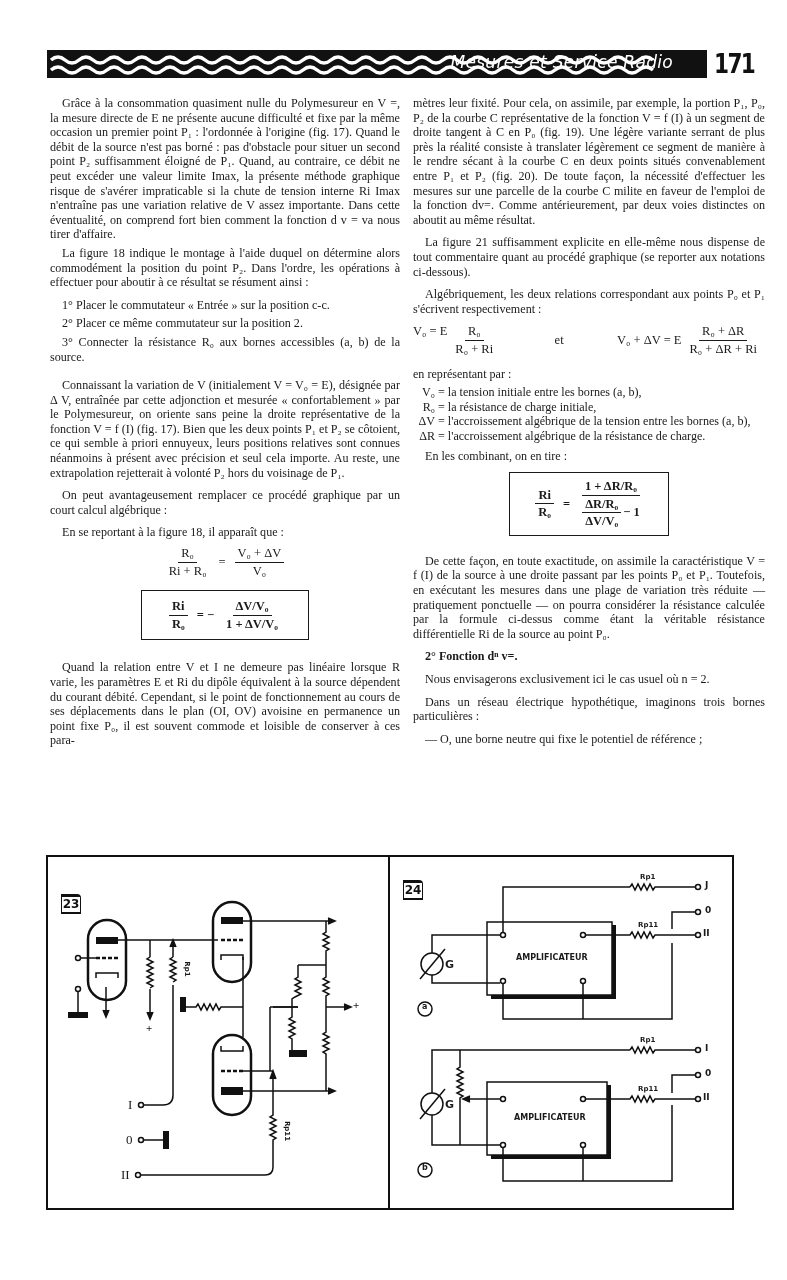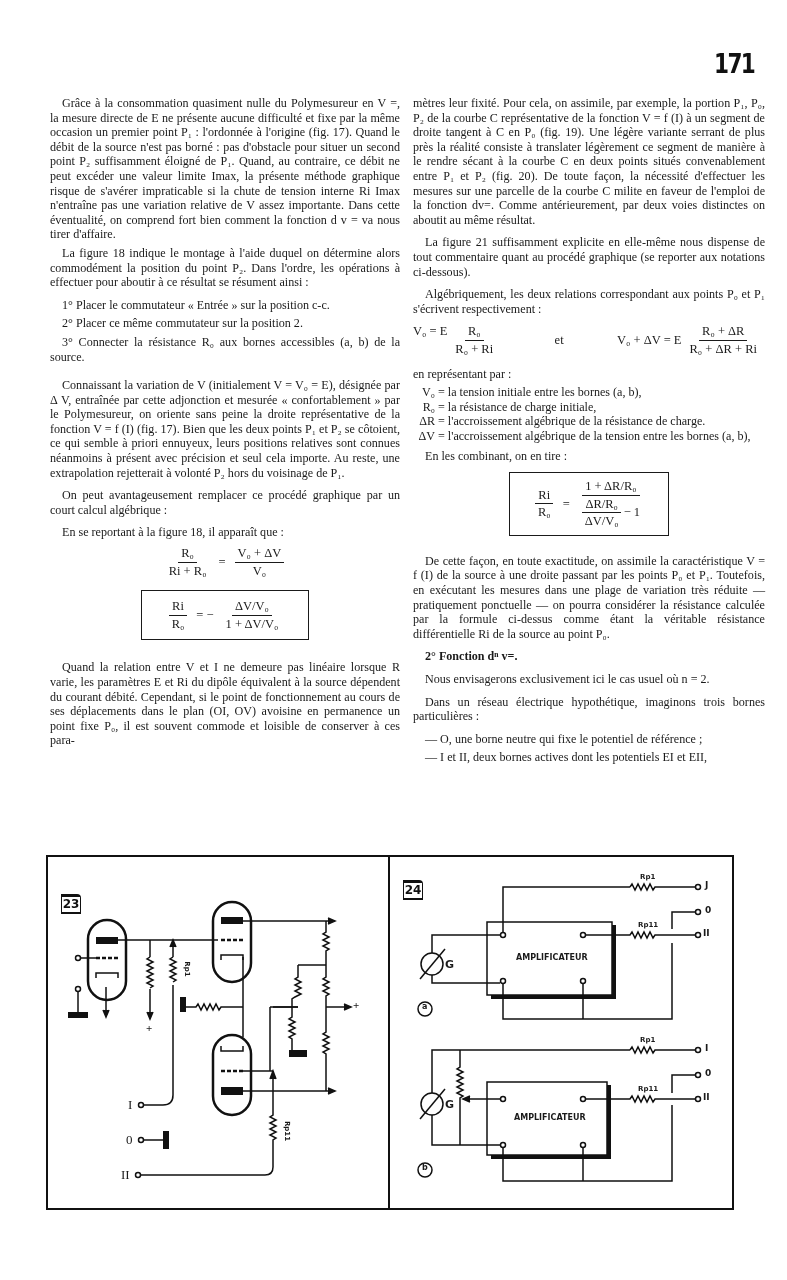--- a/index.html
+++ b/index.html
@@ -17,21 +17,21 @@
   .col-left { left: 50px; width: 350px; }
   .col-right { left: 413px; width: 352px; }
   .col p { margin: 0 0 8px 0; text-indent: 12px; }
   .col p.noind { text-indent: 0; }
   .col p.tight { margin-bottom: 4px; }
 
   .formula { display: flex; align-items: center; justify-content: center; margin: 6px 0 10px 0; font-size: 12.5px; }
   .frac { display: inline-flex; flex-direction: column; align-items: center; margin: 0 5px; }
   .frac .num { padding: 0 3px 1px 3px; border-bottom: 1px solid #1a1a1a; }
   .frac .den { padding: 1px 3px 0 3px; }
-  .boxed { border: 1.5px solid #1a1a1a; padding: 8px 22px; display: inline-flex; align-items: center; }
+  .boxed { border: 1.5px solid #1a1a1a; padding: 8px 22px; display: inline-flex; align-items: center; font-weight: bold; }
   .op { margin: 0 4px; }
   .deflist { margin: 0 0 6px 0; }
   .defrow { display: flex; }
   .defkey { width: 22px; text-align: right; flex-shrink: 0; }
   .defval { flex: 1; padding-left: 3px; }
   .subhead { font-weight: bold; margin: 14px 0 10px 0; text-indent: 0; }
 
   .figures { position: absolute; left: 46px; top: 855px; width: 688px; height: 355px; border: 2.5px solid #111; box-sizing: border-box; }
   .fig-divider { position: absolute; left: 340px; top: 0; width: 2px; height: 100%; background: #111; }
   .fig { position: absolute; top: 0; height: 100%; }
@@ -39,20 +39,27 @@
   .fig24 { left: 342px; width: 341px; }
   .fig svg { position: absolute; left: 0; top: 0; }
   .fig-badge { position: absolute; width: 20px; height: 20px; background: #111; color: #fff; font-family: "DejaVu Sans", sans-serif; font-weight: bold; font-size: 12px; line-height: 20px; text-align: center; border-radius: 0 4px 0 0; }
   .fig-badge span { display: inline-block; background: #fff; color: #111; line-height: 15px; padding: 0 1px; }
   .svgtxt { font-family: "DejaVu Sans", sans-serif; }
 </style>
 </head>
 <body>
 
 <div class="header">
+  <div class="header-band">
+    <svg width="610" height="28">
+      <path d="M4 10 q7 -6 14 0 t14 0 t14 0 t14 0 t14 0 t14 0 t14 0 t14 0 t14 0 t14 0 t14 0 t14 0 t14 0 t14 0 t14 0 t14 0 t14 0 t14 0 t14 0 t14 0 t14 0 t14 0 t14 0 t14 0 t14 0 t14 0 t14 0 t14 0 t14 0 t14 0 t14 0 t14 0 t14 0 t14 0 t14 0 t14 0 t14 0 t14 0 t14 0 t14 0 t14 0 t14 0 t14 0" stroke="#fff" stroke-width="3.5" fill="none"></path>
+      <path d="M4 20 q7 -6 14 0 t14 0 t14 0 t14 0 t14 0 t14 0 t14 0 t14 0 t14 0 t14 0 t14 0 t14 0 t14 0 t14 0 t14 0 t14 0 t14 0 t14 0 t14 0 t14 0 t14 0 t14 0 t14 0 t14 0 t14 0 t14 0 t14 0 t14 0 t14 0 t14 0 t14 0 t14 0 t14 0 t14 0 t14 0 t14 0 t14 0 t14 0 t14 0 t14 0 t14 0 t14 0 t14 0" stroke="#fff" stroke-width="3.5" fill="none"></path>
+    </svg>
+    <span class="header-title">Mesures et Service Radio</span>
+  </div>
   <span class="page-number">171</span>
 </div>
 
 <div class="col col-left">
   <p class="tight">Grâce à la consommation quasiment nulle du Polymesureur en V =, la mesure directe de E ne présente aucune difficulté et fixe par la même occasion un premier point P₁ : l'ordonnée à l'origine (fig. 17). Quand le débit de la source n'est pas borné : pas d'obstacle pour situer un second point P₂ suffisamment éloigné de P₁. Quand, au contraire, ce débit ne peut excéder une valeur limite Imax, la présente méthode graphique risque de s'avérer impraticable si la chute de tension interne Ri Imax n'entraîne pas une variation relative de V assez importante. Dans cette éventualité, on comprend fort bien comment la fonction d v = va nous tirer d'affaire.</p>
   <p>La figure 18 indique le montage à l'aide duquel on détermine alors commodément la position du point P₂. Dans l'ordre, les opérations à effectuer pour aboutir à ce résultat se résument ainsi :</p>
   <p class="tight">1° Placer le commutateur « Entrée » sur la position c-c.</p>
   <p class="tight">2° Placer ce même commutateur sur la position 2.</p>
   <p style="margin-bottom:14px">3° Connecter la résistance R₀ aux bornes accessibles (a, b) de la source.</p>
   <p>Connaissant la variation de V (initialement V = V₀ = E), désignée par Δ V, entraînée par cette adjonction et mesurée « confortablement » par le Polymesureur, on oriente sans peine la droite représentative de la fonction V = f (I) (fig. 17). Bien que les deux points P₁ et P₂ se côtoient, ce qui semble à priori ennuyeux, leurs positions relatives sont connues néanmoins à présent avec précision et seul cela importe. Au reste, une extrapolation rejetterait à volonté P₂ hors du voisinage de P₁.</p>
@@ -110,26 +117,26 @@
   <div class="deflist">
     <div class="defrow">
       <span class="defkey">V₀</span>
       <span class="defval">= la tension initiale entre les bornes (a, b),</span>
     </div>
     <div class="defrow">
       <span class="defkey">R₀</span>
       <span class="defval">= la résistance de charge initiale,</span>
     </div>
     <div class="defrow">
+      <span class="defkey">ΔV</span>
+      <span class="defval">= l'accroissement algébrique de la tension entre les bornes (a, b),</span>
+    </div>
+    <div class="defrow">
       <span class="defkey">ΔR</span>
       <span class="defval">= l'accroissement algébrique de la résistance de charge.</span>
-    </div>
-    <div class="defrow">
-      <span class="defkey">ΔV</span>
-      <span class="defval">= l'accroissement algébrique de la tension entre les bornes (a, b),</span>
     </div>
   </div>
   <p>En les combinant, on en tire :</p>
   <div class="formula" style="margin:8px 0 18px 0">
     <span class="boxed" style="padding:6px 20px">
       <span class="frac">
         <span class="num">Ri</span>
         <span class="den">R₀</span>
       </span>
       <span class="op">=</span>
@@ -143,21 +150,20 @@
           <span>− 1</span>
         </span>
       </span>
     </span>
   </div>
   <p>De cette façon, en toute exactitude, on assimile la caractéristique V = f (I) de la source à une droite passant par les points P₀ et P₁. Toutefois, en exécutant les mesures dans une plage de variation très réduite — pratiquement ponctuelle — on pourra considérer la résistance calculée par la formule ci-dessus comme étant la véritable résistance différentielle Ri de la source au point P₀.</p>
   <p class="subhead">2° Fonction dⁿ v=.</p>
   <p>Nous envisagerons exclusivement ici le cas usuel où n = 2.</p>
   <p>Dans un réseau électrique hypothétique, imaginons trois bornes particulières :</p>
   <p class="tight">— O, une borne neutre qui fixe le potentiel de référence ;</p>
-  <p class="tight">— I et II, deux bornes actives dont les potentiels EI et EII,</p>
 </div>
 
 <div class="figures">
   <div class="fig-divider"></div>
 
   <div class="fig fig23">
     <div class="fig-badge" style="left:13px;top:37px"><span>23</span></div>
     <svg width="340" height="350" fill="none" stroke="#111" stroke-width="1.5">
 
       <rect x="40" y="63" width="38" height="80" rx="19" stroke-width="2.5"></rect>

